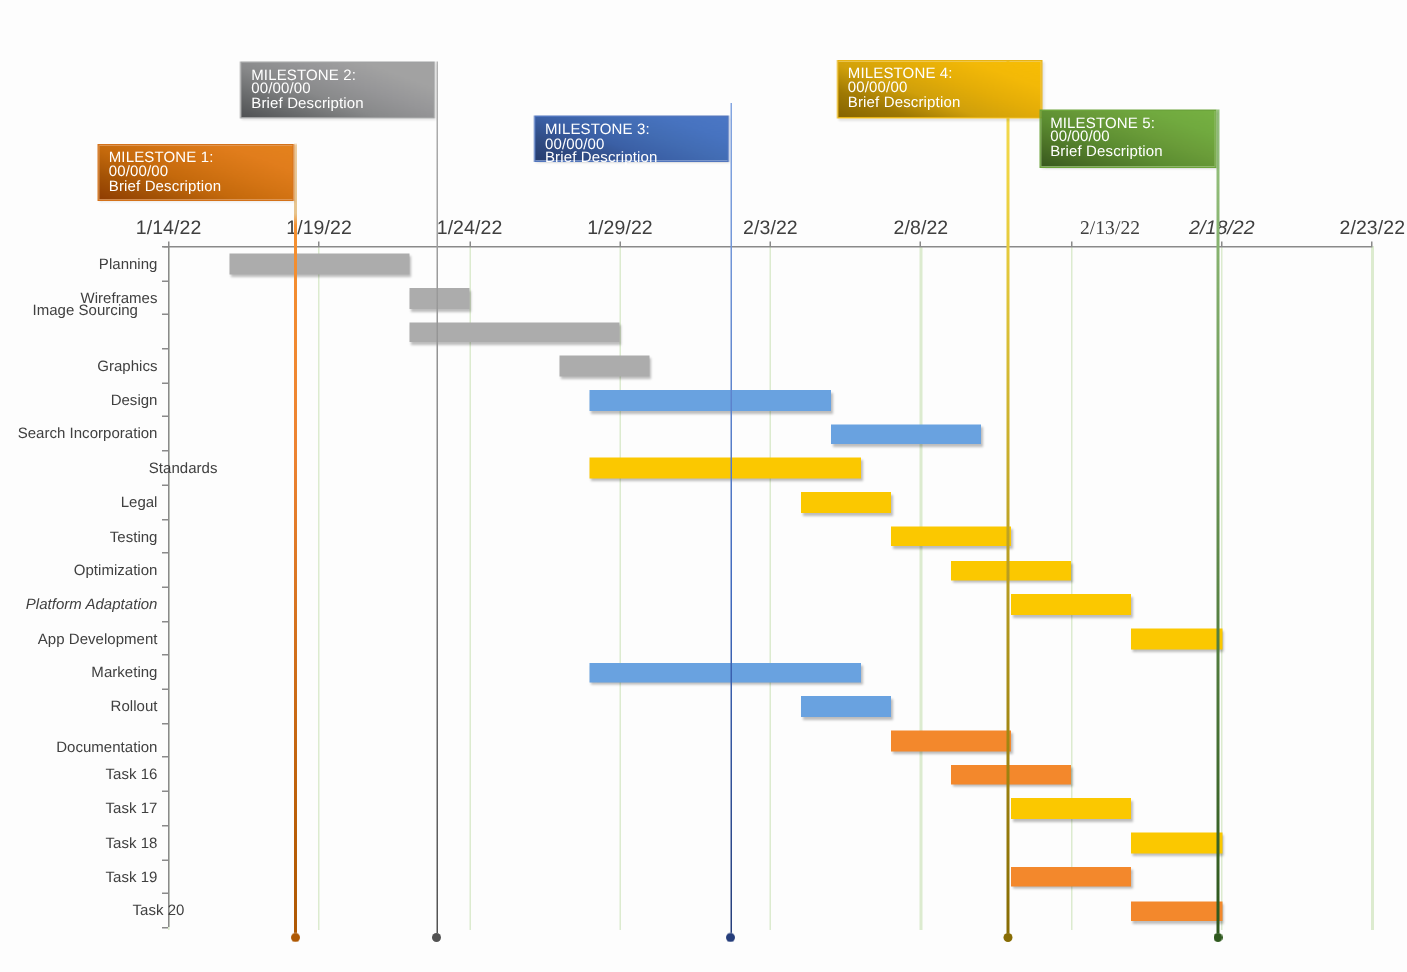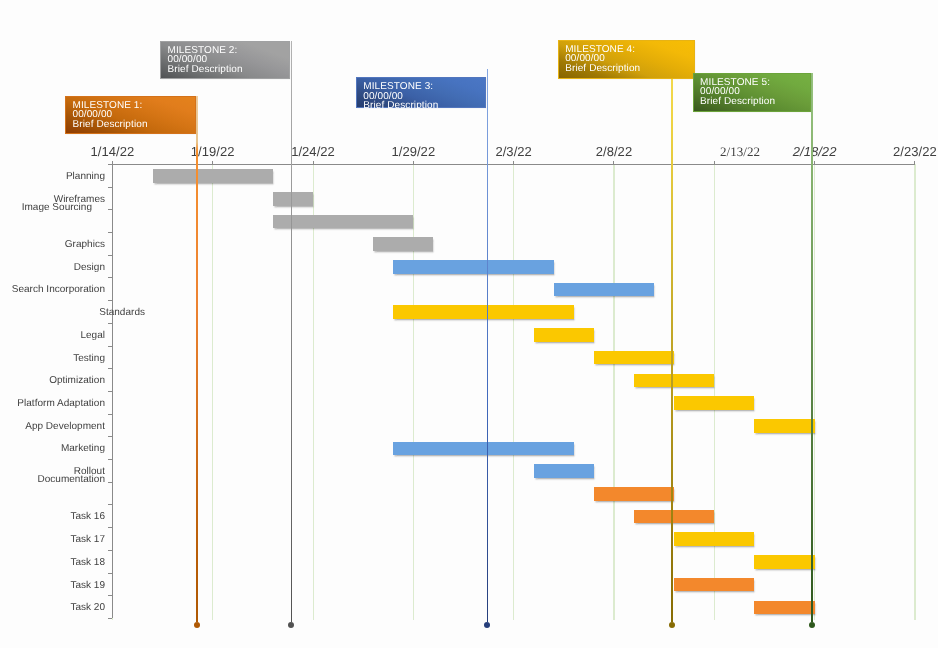--- a/index.html
+++ b/index.html
@@ -80,39 +80,39 @@
       <div class="row-label" style="left: 0px; width: 105px; top: 283.4px; line-height: 13.6px;">Search Incorporation</div>
       <div class="ytick" style="left: 107.9px; top: 300.1px;"></div>
       <div class="row-label" style="left: 0px; width: 105px; top: 306.1px; line-height: 13.6px; margin-left: 40px;">Standards</div>
       <div class="ytick" style="left: 107.9px; top: 322.8px;"></div>
       <div class="row-label" style="left: 0px; width: 105px; top: 328.8px; line-height: 13.6px;">Legal</div>
       <div class="ytick" style="left: 107.9px; top: 345.5px;"></div>
       <div class="row-label" style="left: 0px; width: 105px; top: 351.5px; line-height: 13.6px;">Testing</div>
       <div class="ytick" style="left: 107.9px; top: 368.2px;"></div>
       <div class="row-label" style="left: 0px; width: 105px; top: 374.2px; line-height: 13.6px;">Optimization</div>
       <div class="ytick" style="left: 107.9px; top: 390.9px;"></div>
-      <div class="row-label" style="left: 0px; width: 105px; top: 396.9px; line-height: 13.6px;">Platform Adaptation</div>
+      <div class="row-label" style="left: 0px; width: 105px; top: 396.9px; line-height: 13.6px; font-style: italic;">Platform Adaptation</div>
       <div class="ytick" style="left: 107.9px; top: 413.6px;"></div>
       <div class="row-label" style="left: 0px; width: 105px; top: 419.6px; line-height: 13.6px;">App Development</div>
       <div class="ytick" style="left: 107.9px; top: 436.3px;"></div>
       <div class="row-label" style="left: 0px; width: 105px; top: 442.3px; line-height: 13.6px;">Marketing</div>
       <div class="ytick" style="left: 107.9px; top: 459px;"></div>
       <div class="row-label" style="left: 0px; width: 105px; top: 465px; line-height: 13.6px;">Rollout</div>
       <div class="ytick" style="left: 107.9px; top: 481.7px;"></div>
-      <div class="row-label" style="left: 0px; width: 105px; top: 473px; line-height: 13.6px;">Documentation</div>
+      <div class="row-label" style="left: 0px; width: 105px; top: 492px; line-height: 13.6px;">Documentation</div>
       <div class="ytick" style="left: 107.9px; top: 504.4px;"></div>
       <div class="row-label" style="left: 0px; width: 105px; top: 510.4px; line-height: 13.6px;">Task 16</div>
       <div class="ytick" style="left: 107.9px; top: 527.1px;"></div>
       <div class="row-label" style="left: 0px; width: 105px; top: 533.1px; line-height: 13.6px;">Task 17</div>
       <div class="ytick" style="left: 107.9px; top: 549.8px;"></div>
       <div class="row-label" style="left: 0px; width: 105px; top: 555.8px; line-height: 13.6px;">Task 18</div>
       <div class="ytick" style="left: 107.9px; top: 572.5px;"></div>
       <div class="row-label" style="left: 0px; width: 105px; top: 578.5px; line-height: 13.6px;">Task 19</div>
       <div class="ytick" style="left: 107.9px; top: 595.2px;"></div>
-      <div class="row-label" style="left: 0px; width: 105px; top: 601.2px; line-height: 13.6px;">Task 20</div>
+      <div class="row-label" style="left: 18px; width: 105px; top: 601.2px; line-height: 13.6px;">Task 20</div>
       <div class="ytick" style="left: 107.9px; top: 617.9px;"></div>
     </div>
   <div id="bars-layer">
       <div class="bar" title="Planning" style="left: 152.53px; width: 120.37px; top: 169.2px; background: rgb(172, 172, 172);"></div>
       <div class="bar" title="Wireframes" style="left: 272.9px; width: 40.13px; top: 191.9px; background: rgb(172, 172, 172);"></div>
       <div class="bar" title="Image Sourcing" style="left: 272.9px; width: 140.44px; top: 214.6px; background: rgb(172, 172, 172);"></div>
       <div class="bar" title="Graphics" style="left: 373.21px; width: 60.19px; top: 237.3px; background: rgb(172, 172, 172);"></div>
       <div class="bar" title="Design" style="left: 393.27px; width: 160.5px; top: 260px; background: rgb(105, 162, 224);"></div>
       <div class="bar" title="Search Incorporation" style="left: 553.77px; width: 100.31px; top: 282.7px; background: rgb(105, 162, 224);"></div>
       <div class="bar" title="Standards" style="left: 393.27px; width: 180.56px; top: 305.4px; background: rgb(251, 200, 0);"></div>

